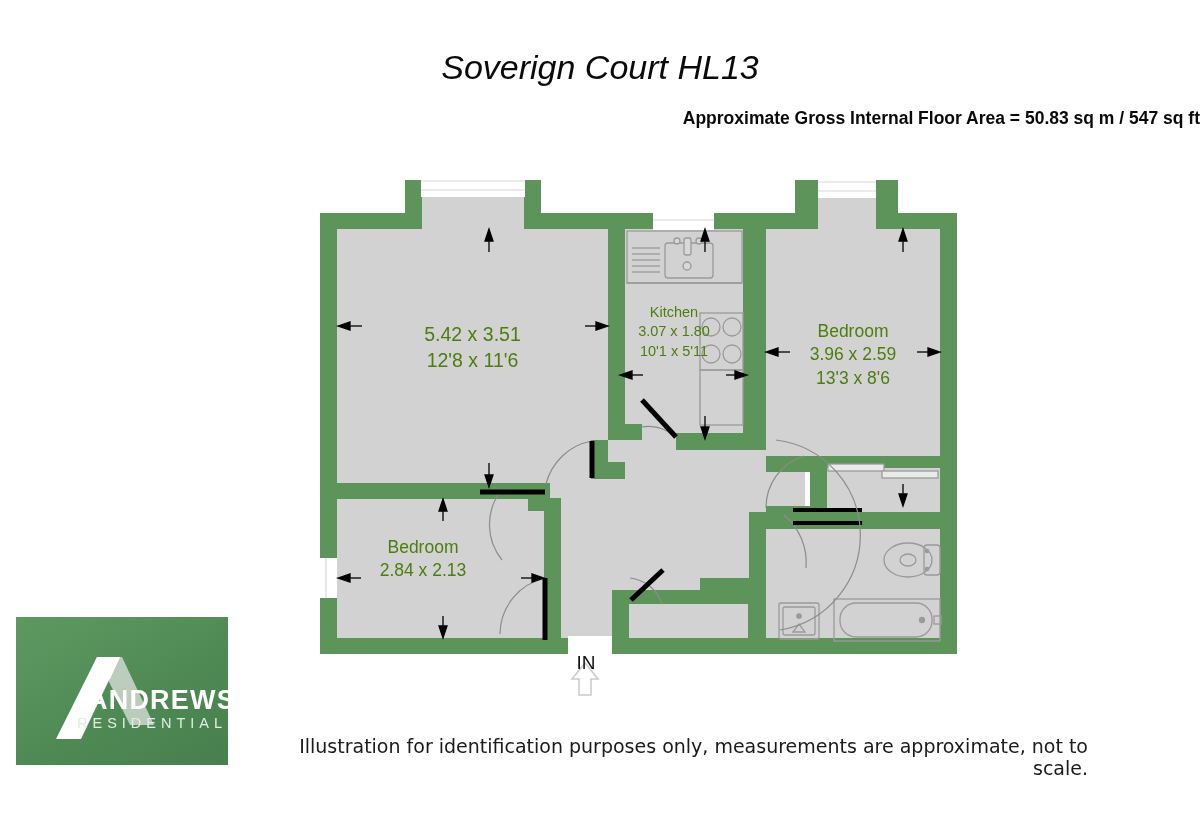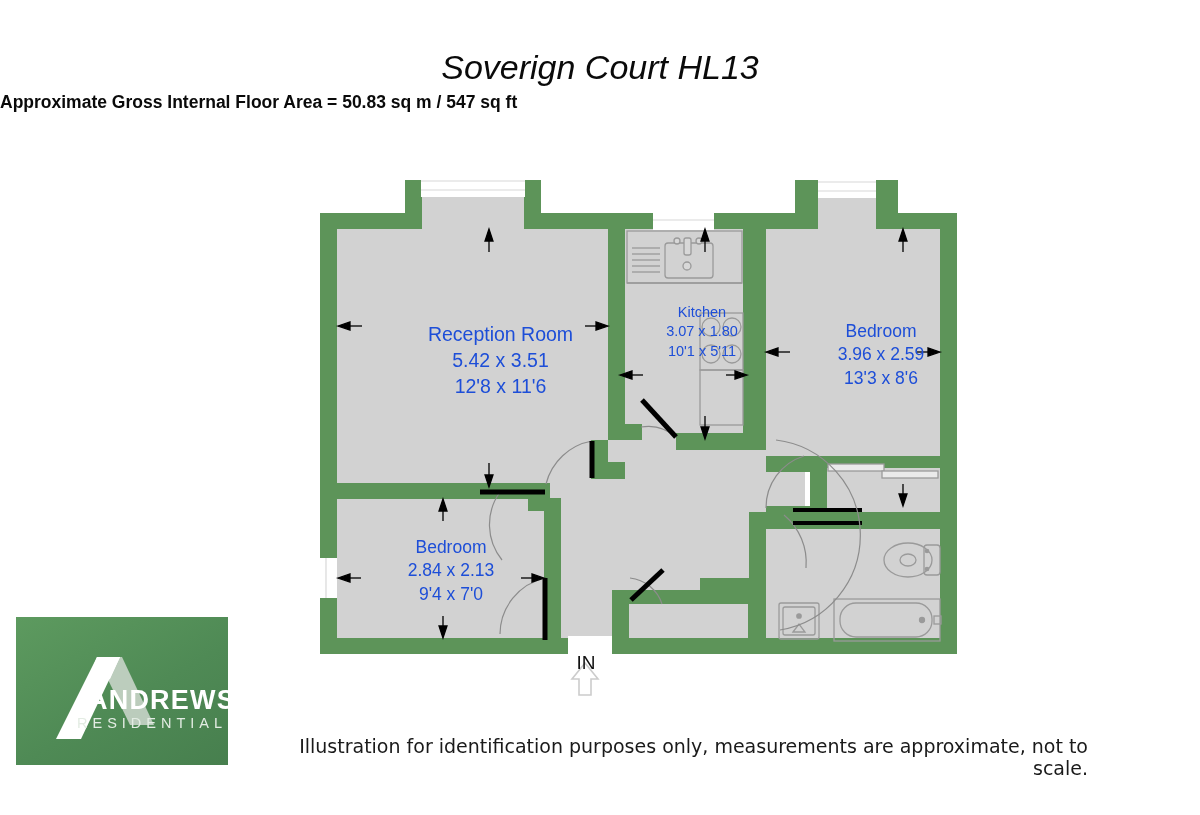--- a/index.html
+++ b/index.html
@@ -21,24 +21,24 @@
     width: 1200px;
     text-align: center;
     font-size: 34px;
     font-weight: 400;
     color: #0a0a0a;
     letter-spacing: 0px;
     font-style: italic;
   }
   #area-subtitle {
     position: absolute;
-    top: 92px;
+    top: 108px;
     left: 0;
     width: 1200px;
-    text-align: left;
+    text-align: right;
     font-size: 17.5px;
     font-weight: bold;
     color: #0a0a0a;
   }
   #floorplan-wrap {
     position: absolute;
     left: 0;
     top: 0;
     width: 1200px;
     height: 815px;
@@ -82,25 +82,24 @@
     left: 61px;
     top: 98px;
     font-size: 14.5px;
     letter-spacing: 5.0px;
     color: #e3ece3;
     font-family: "Liberation Sans", sans-serif;
   }
   .room-label {
     position: absolute;
     text-align: center;
-    color: #1d4ed8;
+    color: #4d7c0f;
     font-family: "Liberation Sans", sans-serif;
     line-height: 1.33;
     white-space: nowrap;
-    padding-left: 28px;
   }
   .room-label .rl-name { display: block; }
   .room-label .rl-m    { display: block; }
   .room-label .rl-ft   { display: block; }
   #in-label {
     position: absolute;
     left: 556px;
     top: 652px;
     width: 60px;
     text-align: center;
@@ -382,41 +381,39 @@
       <polygon points="443,638 439,626 447,626"></polygon>
     </g>
 
     <g>
       <path d="M585 663 L598 679 L591 679 L591 695 L579 695 L579 679 L572 679 Z" fill="#ffffff" stroke="#cccccc" stroke-width="1.6"></path>
     </g>
   </svg>
 
   
   <div class="room-label" style="left:340px; top:322px; width:265px; font-size:19.5px;">
-    <span class="rl-name">Reception Room</span>
     <span class="rl-m">5.42 x 3.51</span>
     <span class="rl-ft">12'8 x 11'6</span>
   </div>
 
   <div class="room-label" style="left:609px; top:303px; width:130px; font-size:14.5px;">
     <span class="rl-name">Kitchen</span>
     <span class="rl-m">3.07 x 1.80</span>
     <span class="rl-ft">10'1 x 5'11</span>
   </div>
 
   <div class="room-label" style="left:763px; top:320px; width:180px; font-size:17.5px;">
     <span class="rl-name">Bedroom</span>
     <span class="rl-m">3.96 x 2.59</span>
     <span class="rl-ft">13'3 x 8'6</span>
   </div>
 
   <div class="room-label" style="left:337px; top:536px; width:172px; font-size:17.5px;">
     <span class="rl-name">Bedroom</span>
     <span class="rl-m">2.84 x 2.13</span>
-    <span class="rl-ft">9'4 x 7'0</span>
   </div>
 
   <div id="in-label">IN</div>
 </div>
 
 <div id="logo-box">
   <svg class="logo-mark" width="110" height="95" viewBox="0 0 110 95">
     <path d="M47 8 L72 8 L104 76 L80 76 Z" fill="#cfd8cf" opacity="0.85"></path>
     <path d="M47 8 L70 8 L31 90 L6 90 Z" fill="#ffffff"></path>
     <path d="M47 8 L70 8 L60 30 L38 30 Z" fill="#ffffff"></path>

